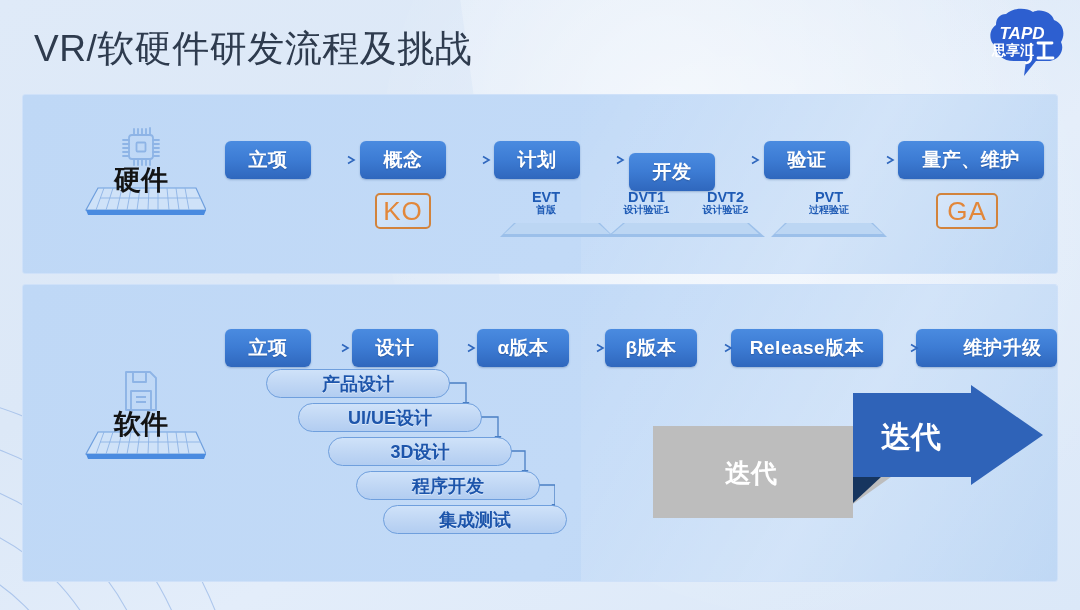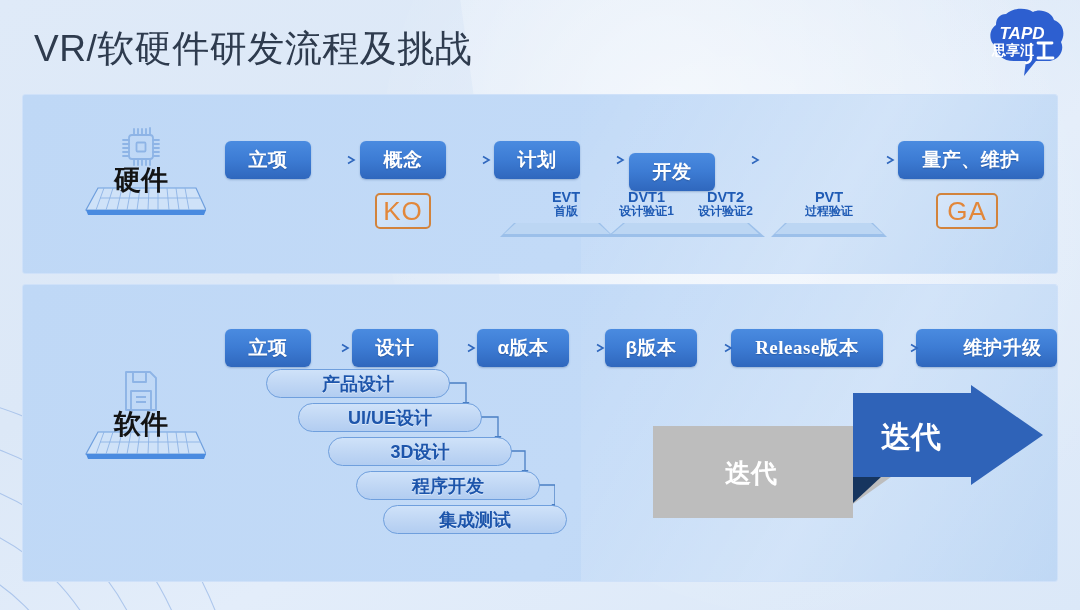--- a/index.html
+++ b/index.html
@@ -89,21 +89,21 @@
   
   .conn { position: absolute; height: 12px; }
 
   
   .substack {
     position: absolute; text-align: center;
     color: #1f5bb5; font-weight: 700; line-height: 1.12;
     white-space: nowrap;
   }
   .substack .l1 { font-size: 14.5px; }
-  .substack .l2 { font-size: 12px; }
+  .substack .l2 { font-size: 10px; font-family: Liberation Mono, monospace; }
   .substack .pair { display: inline-block; }
   .plat { position: absolute; }
 
   
   .badge {
     position: absolute;
     display: flex; align-items: center; justify-content: center;
     height: 36px;
     border: 2px solid #d2833c;
     border-radius: 5px;
@@ -189,20 +189,21 @@
                  M73 4 L72 26 M82 4 L82 26 M91 4 L93 26 M100 4 L103 26 M109 4 L113 26"></path>
         <path d="M24 14 L125 14"></path>
       </g>
     </svg>
   </div>
 
   <div class="pill" style="left:202px; top:46px; width:86px;">立项</div>
   <div class="pill" style="left:337px; top:46px; width:86px;">概念</div>
   <div class="pill" style="left:471px; top:46px; width:86px;">计划</div>
   <div class="pill" style="left:606px; top:46px; width:86px;margin-top:12px;">开发</div>
+  <div class="pill" style="left:741px; top:46px; width:86px;">验证</div>
   <div class="pill" style="left:875px; top:46px; width:146px;">量产、维护</div>
 
   <svg class="conn" style="left:292px; top:59px; width:42px;" viewBox="0 0 42 12">
     <defs>
         <linearGradient id="cg1" x1="0" y1="0" x2="1" y2="0">
       <stop offset="0" stop-color="#bfd8f6"></stop>
           <stop offset="1" stop-color="#3c78cd"></stop>
         </linearGradient>
       </defs>
     <path d="M0 6 H36" stroke="url(#cg1)" stroke-width="1.8"></path>
@@ -231,21 +232,21 @@
   </svg>
   <svg class="plat" style="left:584px; top:128px; width:158px; height:16px;" viewBox="0 0 158 16">
     <path d="M16 0 H142 L158 14 H0 Z" fill="#9cc0ea"></path>
     <path d="M18 0 H140 L152 11 H5 Z" fill="#bcd6f3"></path>
   </svg>
   <svg class="plat" style="left:748px; top:128px; width:116px; height:16px;" viewBox="0 0 116 16">
     <path d="M14 0 H102 L116 14 H0 Z" fill="#9cc0ea"></path>
     <path d="M16 0 H100 L112 11 H4 Z" fill="#bcd6f3"></path>
   </svg>
 
-  <div class="substack" style="left:486px; top:94px; width:114px;">
+  <div class="substack" style="left:466px; top:94px; width:114px;">
     <div class="l1">EVT</div>
     <div class="l2">首版</div>
   </div>
 
   <div class="substack" style="left:584px; top:94px; width:158px; display:flex; gap:0;">
     <div class="pair" style="width:79px;">
       <div class="l1">DVT1</div>
       <div class="l2">设计验证1</div>
     </div>
     <div class="pair" style="width:79px;">
@@ -284,21 +285,21 @@
                  M73 4 L72 26 M82 4 L82 26 M91 4 L93 26 M100 4 L103 26 M109 4 L113 26"></path>
         <path d="M24 14 L125 14"></path>
       </g>
     </svg>
   </div>
 
   <div class="pill" style="left:202px; top:44px; width:86px;">立项</div>
   <div class="pill" style="left:329px; top:44px; width:86px;">设计</div>
   <div class="pill" style="left:454px; top:44px; width:92px;">α版本</div>
   <div class="pill" style="left:582px; top:44px; width:92px;">β版本</div>
-  <div class="pill" style="left:708px; top:44px; width:152px;font-family:Liberation Serif, serif;">Release版本</div>
+  <div class="pill" style="left:708px; top:44px; width:152px;">Release版本</div>
   <div class="pill" style="left:893px; top:44px; width:141px;padding-left:32px;">维护升级</div>
 
   <svg class="conn" style="left:292px; top:57px; width:36px;" viewBox="0 0 36 12">
     <defs>
         <linearGradient id="cg2" x1="0" y1="0" x2="1" y2="0">
       <stop offset="0" stop-color="#bfd8f6"></stop>
           <stop offset="1" stop-color="#3c78cd"></stop>
         </linearGradient>
       </defs>
     <path d="M0 6 H30" stroke="url(#cg2)" stroke-width="1.8"></path>

